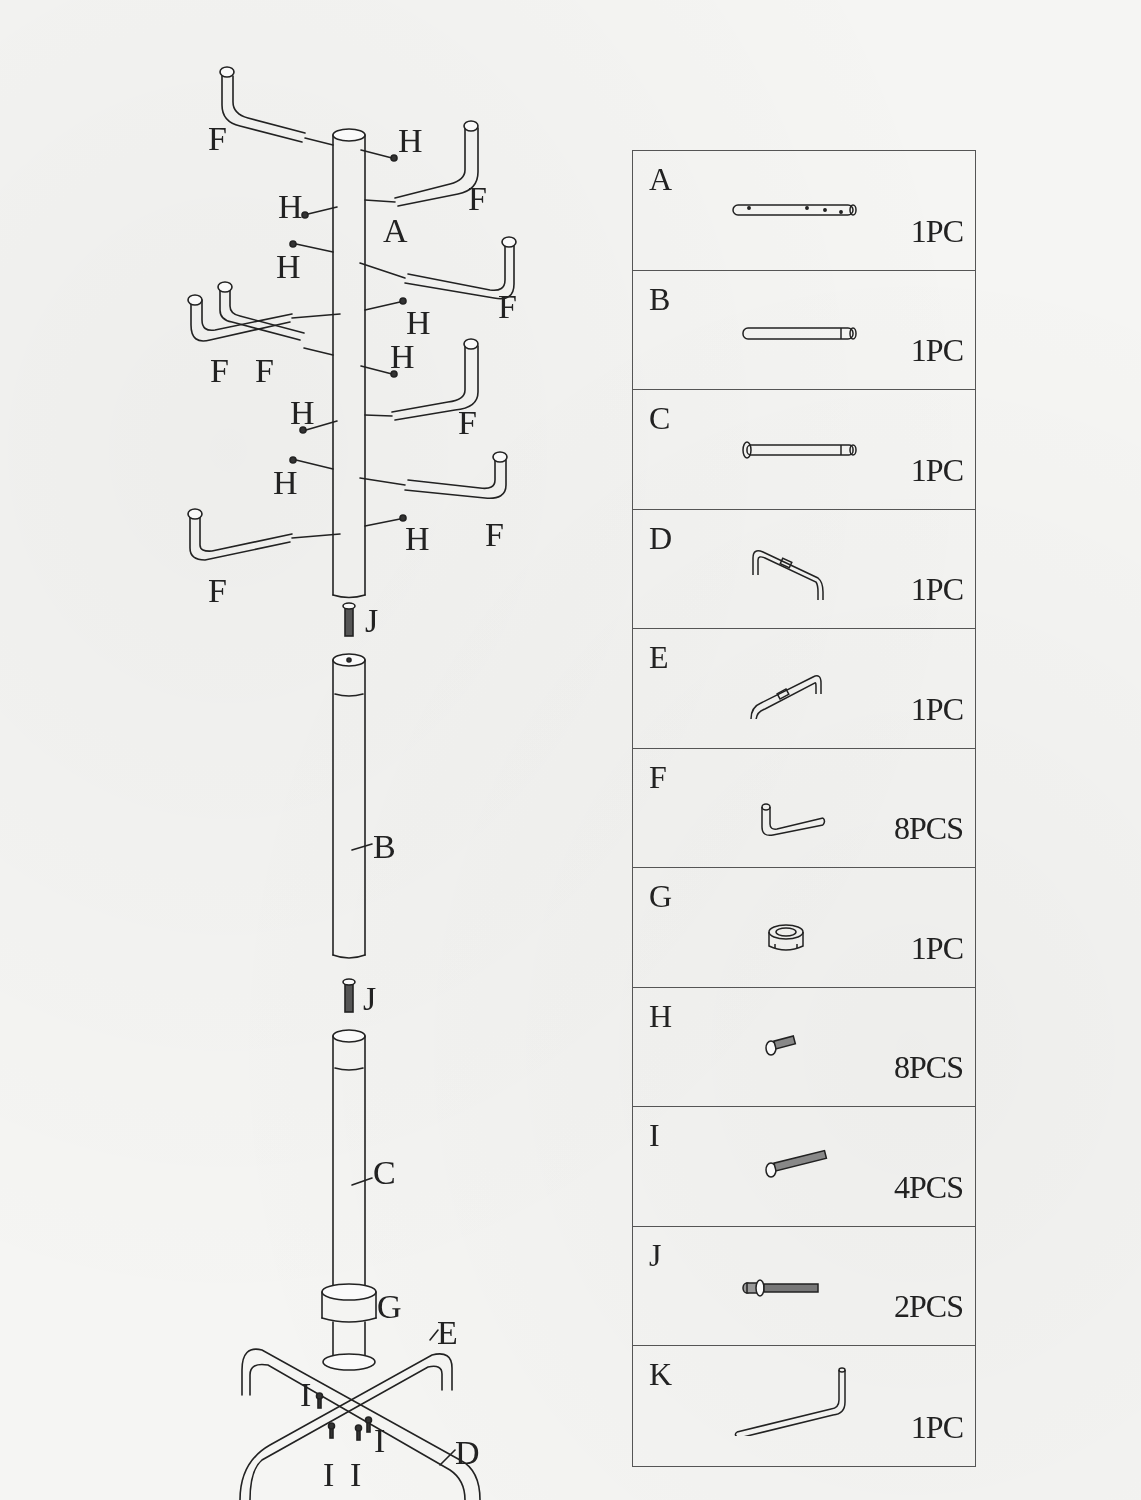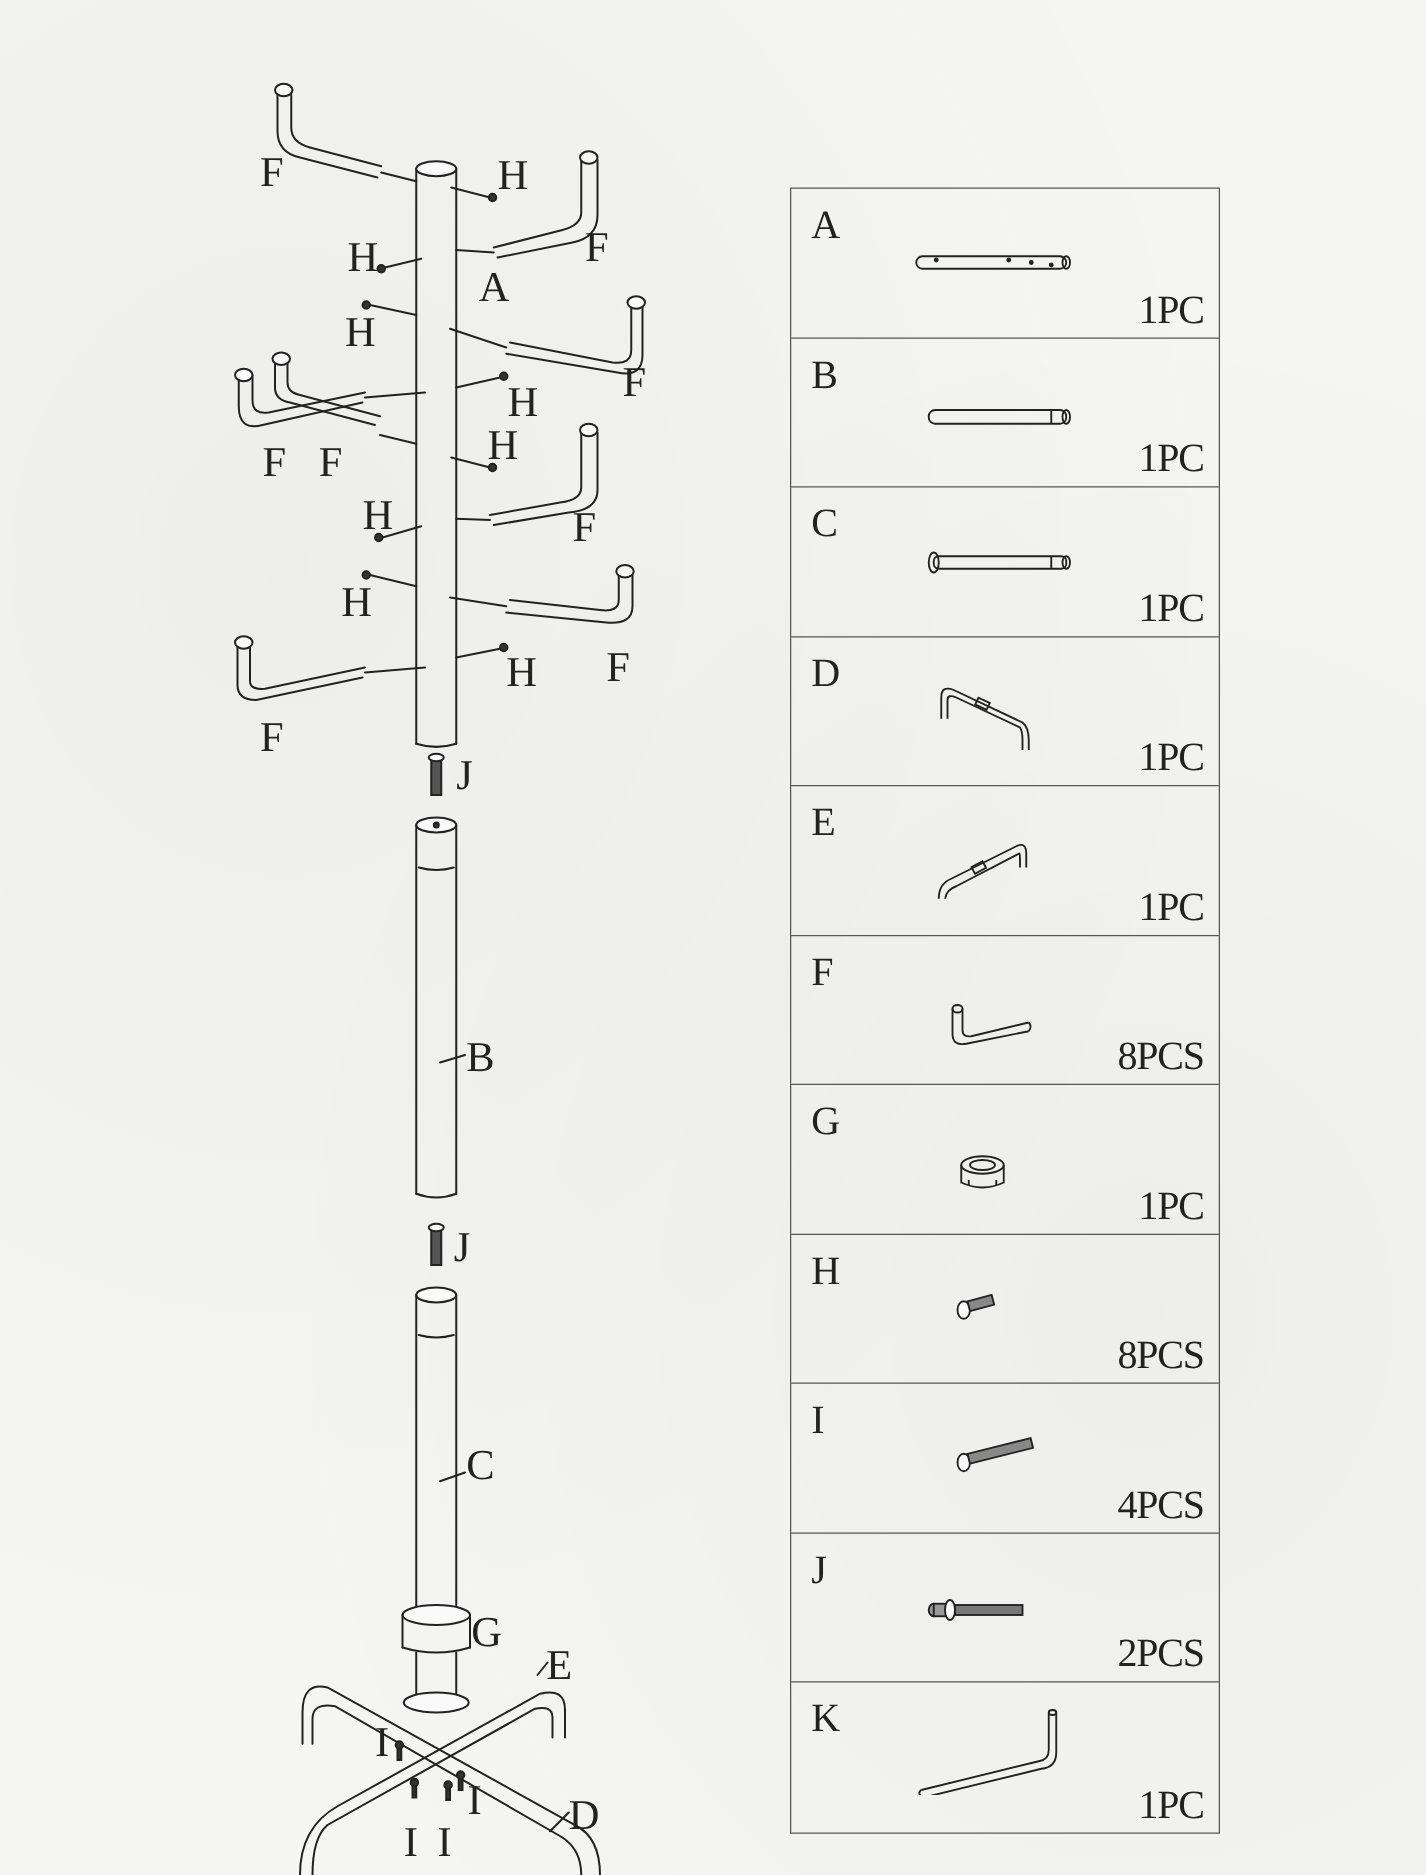--- a/index.html
+++ b/index.html
@@ -29,21 +29,21 @@
     }
     .part-row {
       position: relative; height: 119.5px; box-sizing: border-box;
       border-bottom: 1.5px solid #555;
     }
     .part-row:last-child { border-bottom: none; }
     .part-letter {
       position: absolute; left: 16px; top: 10px; font-size: 32px; color: #222;
     }
     .part-qty {
-      position: absolute; right: 12px; bottom: 4px; font-size: 32px; color: #222;
+      position: absolute; right: 12px; bottom: 20px; font-size: 32px; color: #222;
       letter-spacing: -1px;
     }
     .part-img { position: absolute; left: 90px; top: 20px; width: 220px; height: 70px; }
   </style>
 </head>
 <body>
 
 <div class="sheet">
 
   <div class="diagram">

